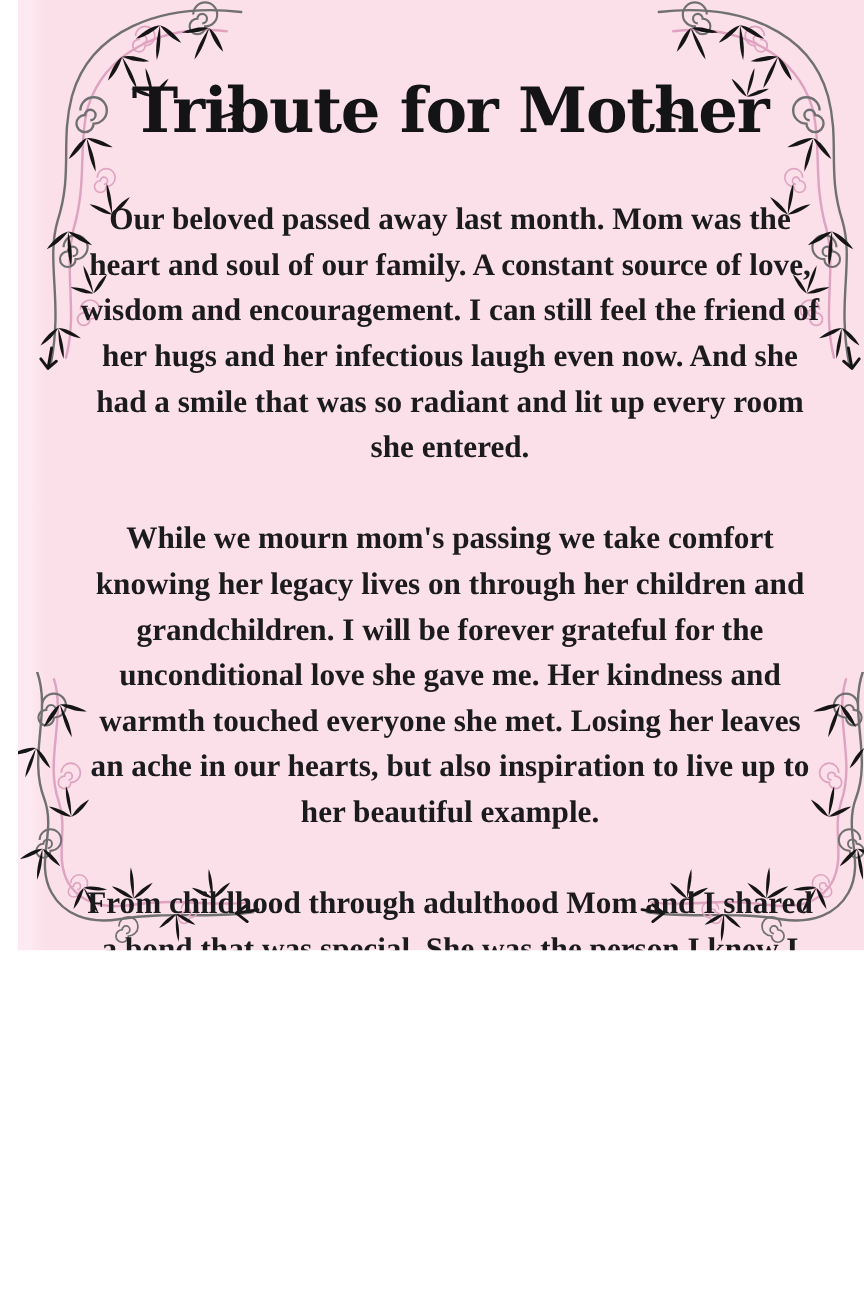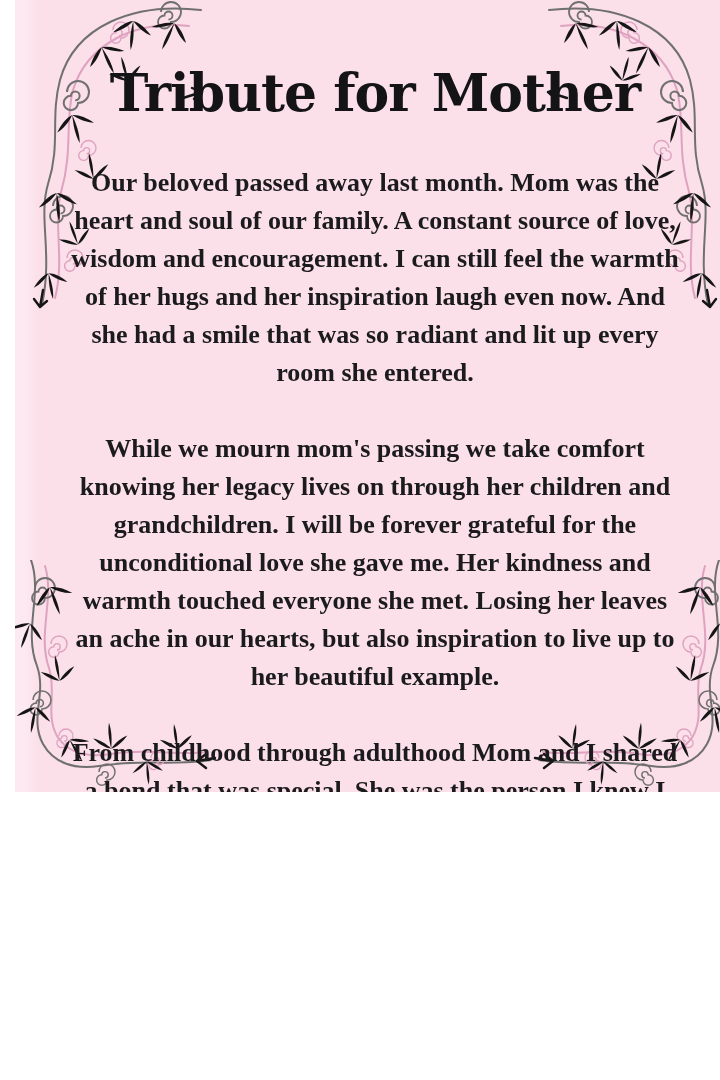--- a/index.html
+++ b/index.html
@@ -147,19 +147,19 @@
     <use href="#sprig" transform="translate(56,182) rotate(150) scale(0.85)"></use>
     <use href="#sprig" transform="translate(96,186) rotate(-5) scale(0.9)"></use>
     <use href="#sprig" transform="translate(132,204) rotate(175) scale(0.8)"></use>
     <use href="#sprig" transform="translate(162,186) rotate(-8) scale(0.85)"></use>
     <path class="arrow" d="M200,198 L182,201 M182,201 L191,194 M182,201 L191,208"></path>
   </svg>
 
   <h1 class="title">Tribute for Mother</h1>
 
   <div class="body-text">
-    <p>Our beloved passed away last month. Mom was the heart and soul of our family. A constant source of love, wisdom and encouragement. I can still feel the warmth of her hugs and her inspiration laugh even now. And she had a smile that was so radiant and lit up every room she entered.</p>
+    <p>Our beloved passed away last month. Mom was the heart and soul of our family. A constant source of love, wisdom and encouragement. I can still feel the friend of her hugs and her infectious laugh even now. And she had a smile that was so radiant and lit up every room she entered.</p>
     <p>While we mourn mom's passing we take comfort knowing her legacy lives on through her children and grandchildren. I will be forever grateful for the unconditional love she gave me. Her kindness and warmth touched everyone she met. Losing her leaves an ache in our hearts, but also inspiration to live up to her beautiful example.</p>
     <p>From childhood through adulthood Mom and I shared a bond that was special. She was the person I knew I could turn to, confide in and look for help when I needed it. Basically she was my best friend. When I was scared, she soothed me. When I achieved success, she cheered louder than anyone. And when I struggled it was her who lifted me up with a faith in me that never wavered.</p>
   </div>
 
 
 </div>
 
 </body></html>

